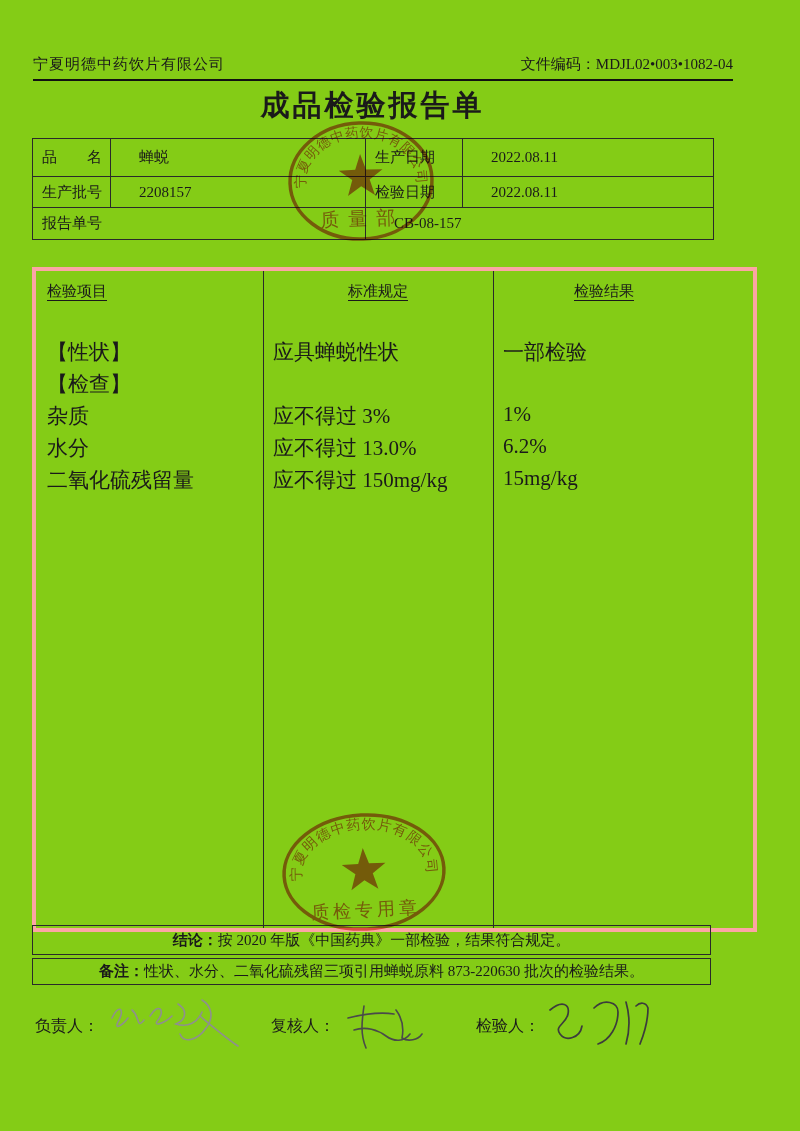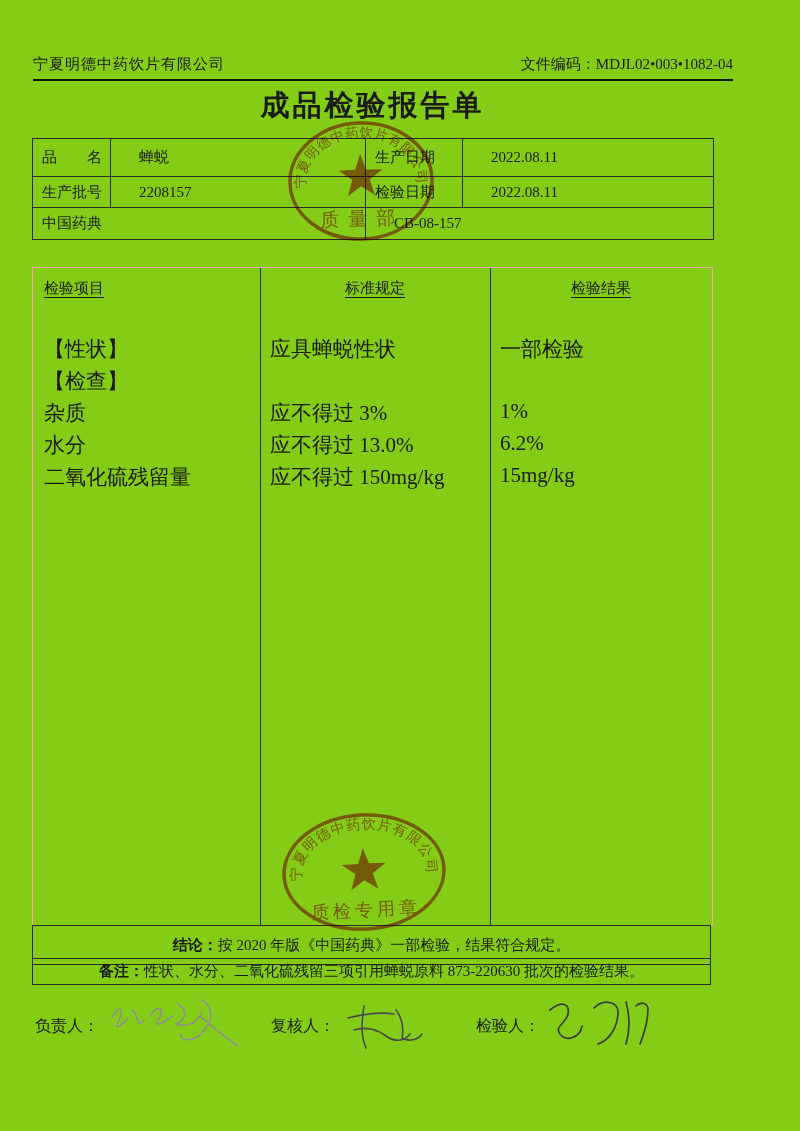--- a/index.html
+++ b/index.html
@@ -14,30 +14,30 @@
   .doc-code{top:55px;right:67px;font-size:15px;}
   .header-rule{left:33px;top:79px;width:700px;height:2px;background:#111;}
   
   .title{left:32px;top:86px;width:681px;text-align:center;font-size:29px;
          font-weight:bold;letter-spacing:3px;}
   
   .info-table{left:32px;top:138px;border-collapse:collapse;table-layout:fixed;}
   .info-table td{border:1px solid #2a2a2a;font-size:15px;padding:0 0 0 9px;vertical-align:middle;}
   .info-table td.val{padding-left:28px;}
   
-  .results{left:32px;top:267px;width:679px;height:657px;border:1px solid #fca5a5;}
+  .results{left:32px;top:267px;width:679px;height:657px;border:4px solid #fca5a5;padding-left:38px;}
   .vline{top:0;bottom:0;width:1px;background:#2a2a2a;}
   .rt-head{top:11px;font-size:15px;}
   .rt-head span{text-decoration:underline;text-underline-offset:4px;}
   .cell{font-size:21px;white-space:nowrap;}
   
   .bar{left:32px;width:679px;border:1px solid #2a2a2a;box-sizing:border-box;
        display:flex;align-items:center;justify-content:center;font-size:15px;}
   .bar b{font-weight:bold;}
-  .bar-conclusion{top:925px;height:40px;}
+  .bar-conclusion{top:925px;height:30px;}
   .bar-remark{top:958px;height:27px;}
   
   .sig-label{top:1016px;font-size:16px;font-family:Liberation Mono, monospace;}
   .sig{pointer-events:none;}
   
   .stamp{pointer-events:none;mix-blend-mode:multiply;opacity:.82;}
   .stamp-top{left:286px;top:119px;transform:rotate(-2deg);}
   .stamp-bottom{left:280px;top:811px;transform:rotate(-3deg);}
 </style>
 </head>
@@ -65,21 +65,21 @@
       <td>生产日期</td>
       <td class="val">2022.08.11</td>
     </tr>
     <tr style="height:31px">
       <td>生产批号</td>
       <td class="val">2208157</td>
       <td>检验日期</td>
       <td class="val">2022.08.11</td>
     </tr>
     <tr style="height:32px">
-      <td colspan="2">中国药典</td>
+      <td colspan="2">报告单号</td>
       <td colspan="2" class="val">CB-08-157</td>
     </tr>
   </tbody>
     </table>
 
   <div class="abs results">
     <div class="abs vline" style="left:227px"></div>
     <div class="abs vline" style="left:457px"></div>
 
     <div class="abs rt-head" style="left:11px"><span>检验项目</span></div>

